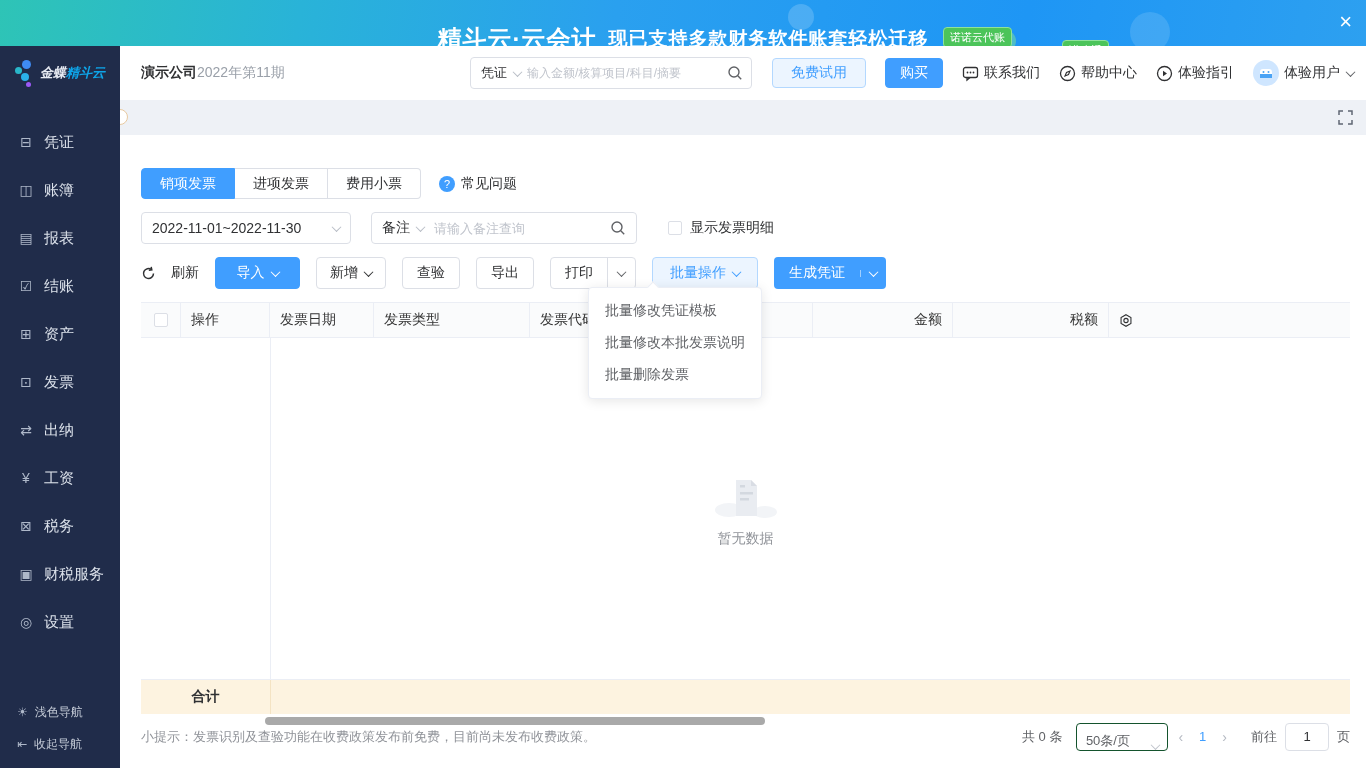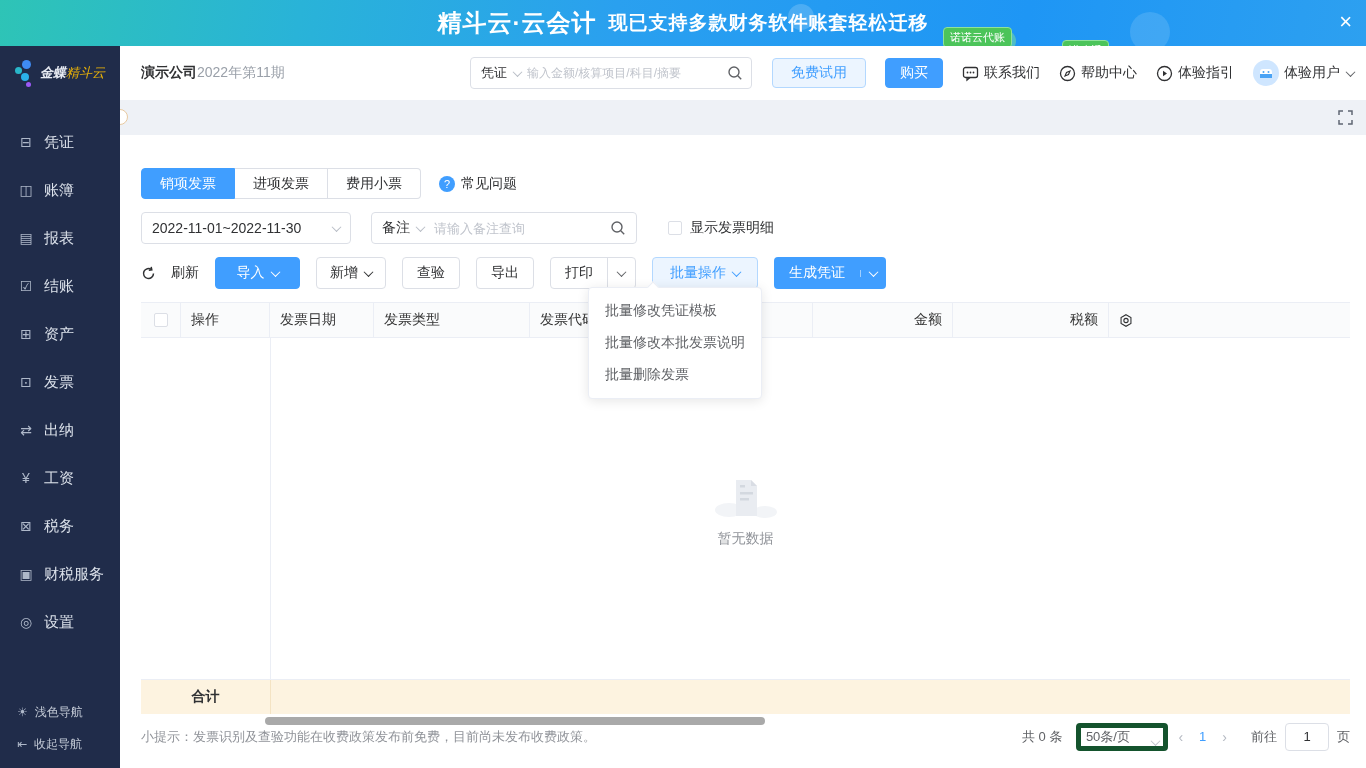--- a/index.html
+++ b/index.html
@@ -7,40 +7,40 @@
   .chev { width:7px; height:7px; border-right:1.5px solid currentColor; border-bottom:1.5px solid currentColor; transform:rotate(45deg) translate(-1px,-1px); display:inline-block; flex:0 0 auto; }
 
   
   .banner { position:absolute; left:0; top:0; width:1366px; height:46px;
     background:linear-gradient(100deg,#2ec4b6 0%,#29b3d8 22%,#2aa0ef 45%,#1e96f5 75%,#2da0f0 100%);
     z-index:1; overflow:visible; }
   .banner .deco1,.banner .deco2,.banner .deco3 { position:absolute; border-radius:50%; background:rgba(255,255,255,.18); }
   .banner .deco1 { width:26px; height:26px; left:788px; top:4px; }
   .banner .deco2 { width:40px; height:40px; left:1130px; top:12px; background:rgba(255,255,255,.13); }
   .banner .deco3 { width:22px; height:22px; left:994px; top:30px; background:rgba(120,220,160,.55); }
-  .banner-title { position:absolute; left:0; top:0; width:100%; height:46px; display:flex; align-items:center; justify-content:center; gap:12px; color:#fff; }
+  .banner-title { position:absolute; left:0; top:16px; width:100%; height:46px; display:flex; align-items:center; justify-content:center; gap:12px; color:#fff; }
   .banner-title .t-main { font-size:24px; font-weight:bold; letter-spacing:1px; }
   .banner-title .t-sub { font-size:19px; font-weight:bold; letter-spacing:1px; }
   .banner-tag { position:absolute; background:#4cc45a; color:#fff; font-size:11px; padding:2px 6px; border-radius:4px; border:1px solid #8fe29a; }
   .tag1 { left:943px; top:27px; }
   .tag2 { left:1062px; top:40px; }
   .banner-close { position:absolute; right:14px; top:10px; color:#fff; font-size:22px; line-height:24px; cursor:pointer; }
 
   
   .sidebar { position:absolute; left:0; top:46px; width:120px; height:722px; background:#202c4a; z-index:0; }
   .logo { height:54px; display:flex; align-items:center; padding-left:14px; gap:6px; }
   .logo-dots { position:relative; width:20px; height:26px; flex:0 0 auto; }
   .logo-dots i { position:absolute; border-radius:50%; display:block; }
   .logo-dots .d1 { width:9px; height:9px; background:#3f8cf3; left:8px; top:0; }
   .logo-dots .d2 { width:7px; height:7px; background:#29b6c9; left:1px; top:7px; }
   .logo-dots .d3 { width:8px; height:8px; background:#2bb1e8; left:7px; top:13px; }
   .logo-dots .d4 { width:5px; height:5px; background:#9b59f5; left:12px; top:22px; }
   .logo-text { font-size:13px; white-space:nowrap; }
   .logo-text .b { color:#e6eaf2; font-weight:bold; font-style:italic; }
-  .logo-text .l { color:#eab308; font-weight:normal; font-style:italic; }
+  .logo-text .l { color:#0ea5e9; font-weight:bold; font-style:italic; }
   .side-menu { padding-top:18px; }
   .side-item { height:48px; display:flex; align-items:center; padding-left:17px; gap:9px; color:#dbe1ea; font-size:15px; cursor:pointer; }
   .side-item .ic { width:18px; text-align:center; font-size:14px; color:#aeb8c9; flex:0 0 auto; }
   .side-footer { position:absolute; left:0; bottom:8px; width:100%; }
   .side-fitem { height:32px; display:flex; align-items:center; padding-left:17px; gap:7px; color:#c3cad6; font-size:12px; cursor:pointer; }
   .side-fitem .ic { font-size:12px; color:#aeb8c9; }
 
   
   .main { position:absolute; left:120px; top:46px; width:1246px; height:722px; background:#fff; border-top-left-radius:8px; z-index:2; overflow:hidden; }
 
@@ -128,21 +128,21 @@
   .trow-total .cell1 { width:129px; text-align:center; font-weight:bold; flex:0 0 auto; }
   .trow-total .vline { width:1px; height:100%; background:#f4e3c3; flex:0 0 auto; }
   .hscroll { margin-top:3px; height:9px; position:relative; }
   .hscroll .thumb { position:absolute; left:124px; top:0; width:500px; height:8px; border-radius:4px; background:#a9a9a9; cursor:pointer; }
 
   
   .footer { position:absolute; left:0; bottom:0; width:100%; height:55px; display:flex; align-items:center; padding:0 16px 8px 21px; }
   .tip { font-size:13px; color:#909399; }
   .pager { margin-left:auto; display:flex; align-items:center; font-size:13px; color:#606266; }
   .pg-total { margin-right:14px; }
-  .pg-size { width:92px; height:28px; border:5px solid #14532d; border-radius:4px; display:flex; align-items:flex-end; justify-content:center; gap:22px; cursor:pointer; color:#606266; }
+  .pg-size { width:92px; height:28px; border:1px solid #14532d; border-radius:4px; display:flex; align-items:flex-end; justify-content:center; gap:22px; cursor:pointer; color:#606266; }
   .pg-size .chev { color:#c0c4cc; }
   .pg-arrow { margin:0 6px; color:#b4b9c2; font-size:14px; cursor:pointer; padding:0 4px; }
   .pg-cur { color:#409eff; padding:0 6px; cursor:pointer; }
   .pg-goto { margin-left:14px; }
   .pg-input { width:44px; height:28px; border:1px solid #dcdfe6; border-radius:4px; text-align:center; font-size:13px; color:#303133; margin:0 8px; outline:0; font-family:inherit; }
   .pg-unit { }
 
   
   .dropdown { position:absolute; left:588px; top:287px; width:174px; background:#fff; border:1px solid #ebeef5; border-radius:4px; box-shadow:0 2px 12px rgba(0,0,0,.1); z-index:10; padding:7px 0; }
   .dropdown .arrow { position:absolute; left:60px; top:-5px; width:8px; height:8px; background:#fff; border-left:1px solid #ebeef5; border-top:1px solid #ebeef5; transform:rotate(45deg); }

